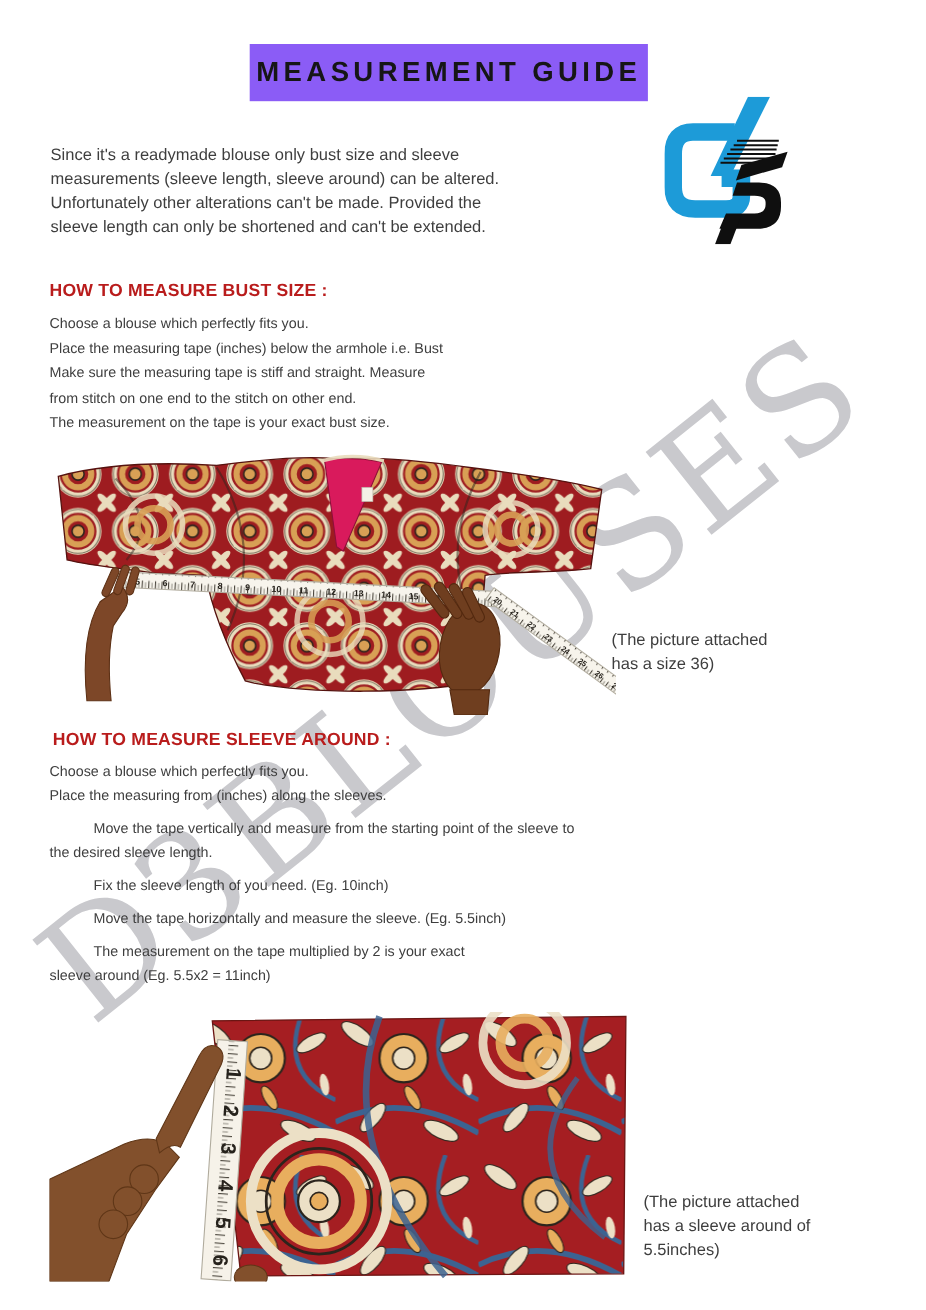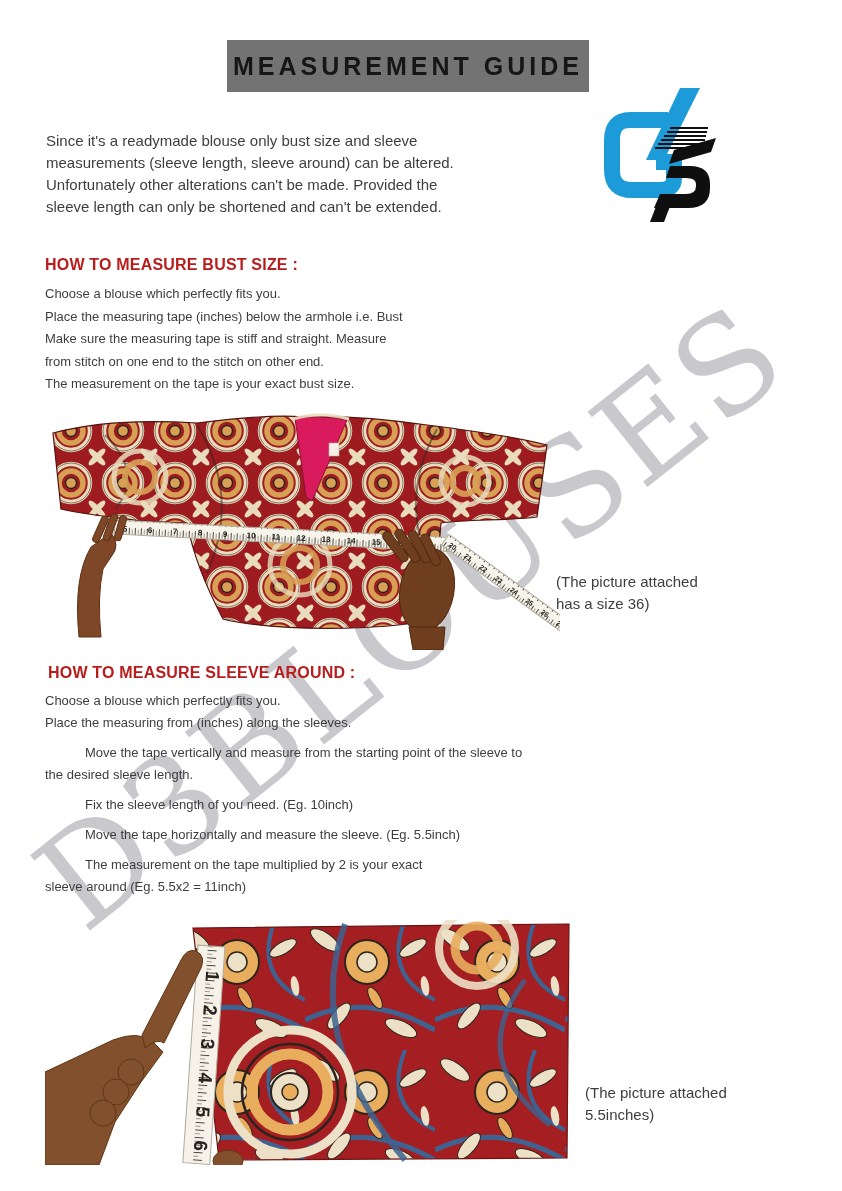--- a/index.html
+++ b/index.html
@@ -8,21 +8,21 @@
     font-family:"Liberation Sans",sans-serif;color:#3e3e3e;
   }
   .watermark{
     position:absolute;left:-40px;top:548px;width:880px;text-align:center;z-index:1;
     font-family:"DejaVu Serif",serif;font-size:132px;letter-spacing:4px;
     color:#c9c9cd;transform:rotate(-38.5deg);transform-origin:50% 50%;
     white-space:nowrap;pointer-events:none;
   }
   .title-bar{
     position:absolute;left:227px;top:40px;width:362px;height:52px;z-index:3;
-    background:#737373;display:flex;align-items:center;justify-content:center;
+    background:#8b5cf6;display:flex;align-items:center;justify-content:center;
   }
   .title-bar span{
     font-size:25px;font-weight:bold;letter-spacing:4px;color:#161616;
   }
   .logo{position:absolute;left:604px;top:88px;z-index:3;}
   .intro{position:absolute;left:46px;top:130px;width:545px;z-index:3;}
   .intro .line{font-size:15px;line-height:22px;}
   .heading{position:absolute;z-index:3;font-size:16px;font-weight:bold;color:#b91c1c;letter-spacing:.2px;}
   .h1{left:45px;top:256px;}
   .h2{left:48px;top:664px;}
@@ -246,16 +246,17 @@
       <path d="M100,128 Q112,118 119,123 L156,48 Q161,36 151,31 Q142,28 136,40 L97,115 Z"></path>
       <circle cx="86" cy="152" r="13"></circle>
       <circle cx="71" cy="172" r="13"></circle>
       <circle cx="58" cy="193" r="13"></circle>
     </g>
     <ellipse cx="183" cy="241" rx="15" ry="11" fill="#82502c" stroke="#5f3617" stroke-width="1"></ellipse>
   </svg>
 
   <div id="caption2" class="caption">
     <div class="line">(The picture attached</div>
+    <div class="line">has a sleeve around of</div>
     <div class="line">5.5inches)</div>
   </div>
 
 </div>
 
 </body></html>

